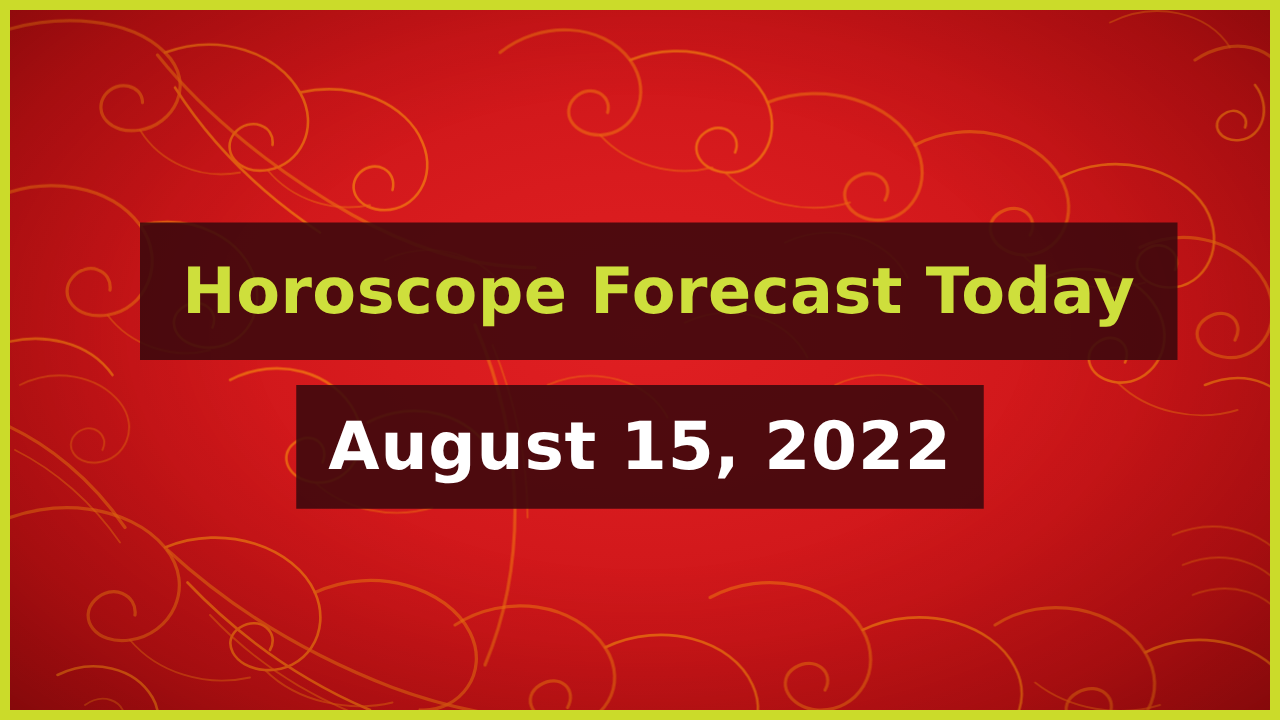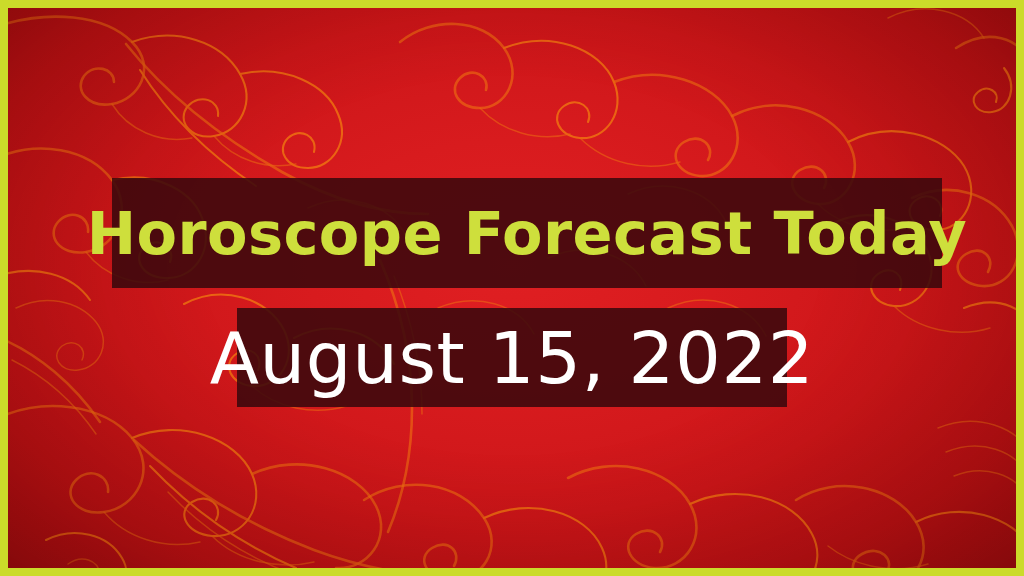--- a/index.html
+++ b/index.html
@@ -86,31 +86,31 @@
     height: 110px;
   }
   .banner-date {
     left: 237px;
     top: 308px;
     width: 550px;
     height: 99px;
   }
   .title-text {
     color: #cedf3c;
-    font-size: 59px;
+    font-size: 51px;
     font-weight: 700;
     letter-spacing: 0.4px;
     white-space: nowrap;
     line-height: 1;
     font-family: "DejaVu Sans", sans-serif;
   }
   .date-text {
     color: #ffffff;
-    font-size: 72px;
-    font-weight: 400;
+    font-size: 53px;
+    font-weight: 700;
     letter-spacing: 0.6px;
     white-space: nowrap;
     line-height: 1;
     font-family: "DejaVu Sans", sans-serif;
   }
 </style>
 </head>
 <body>
 
 <div id="poster">

